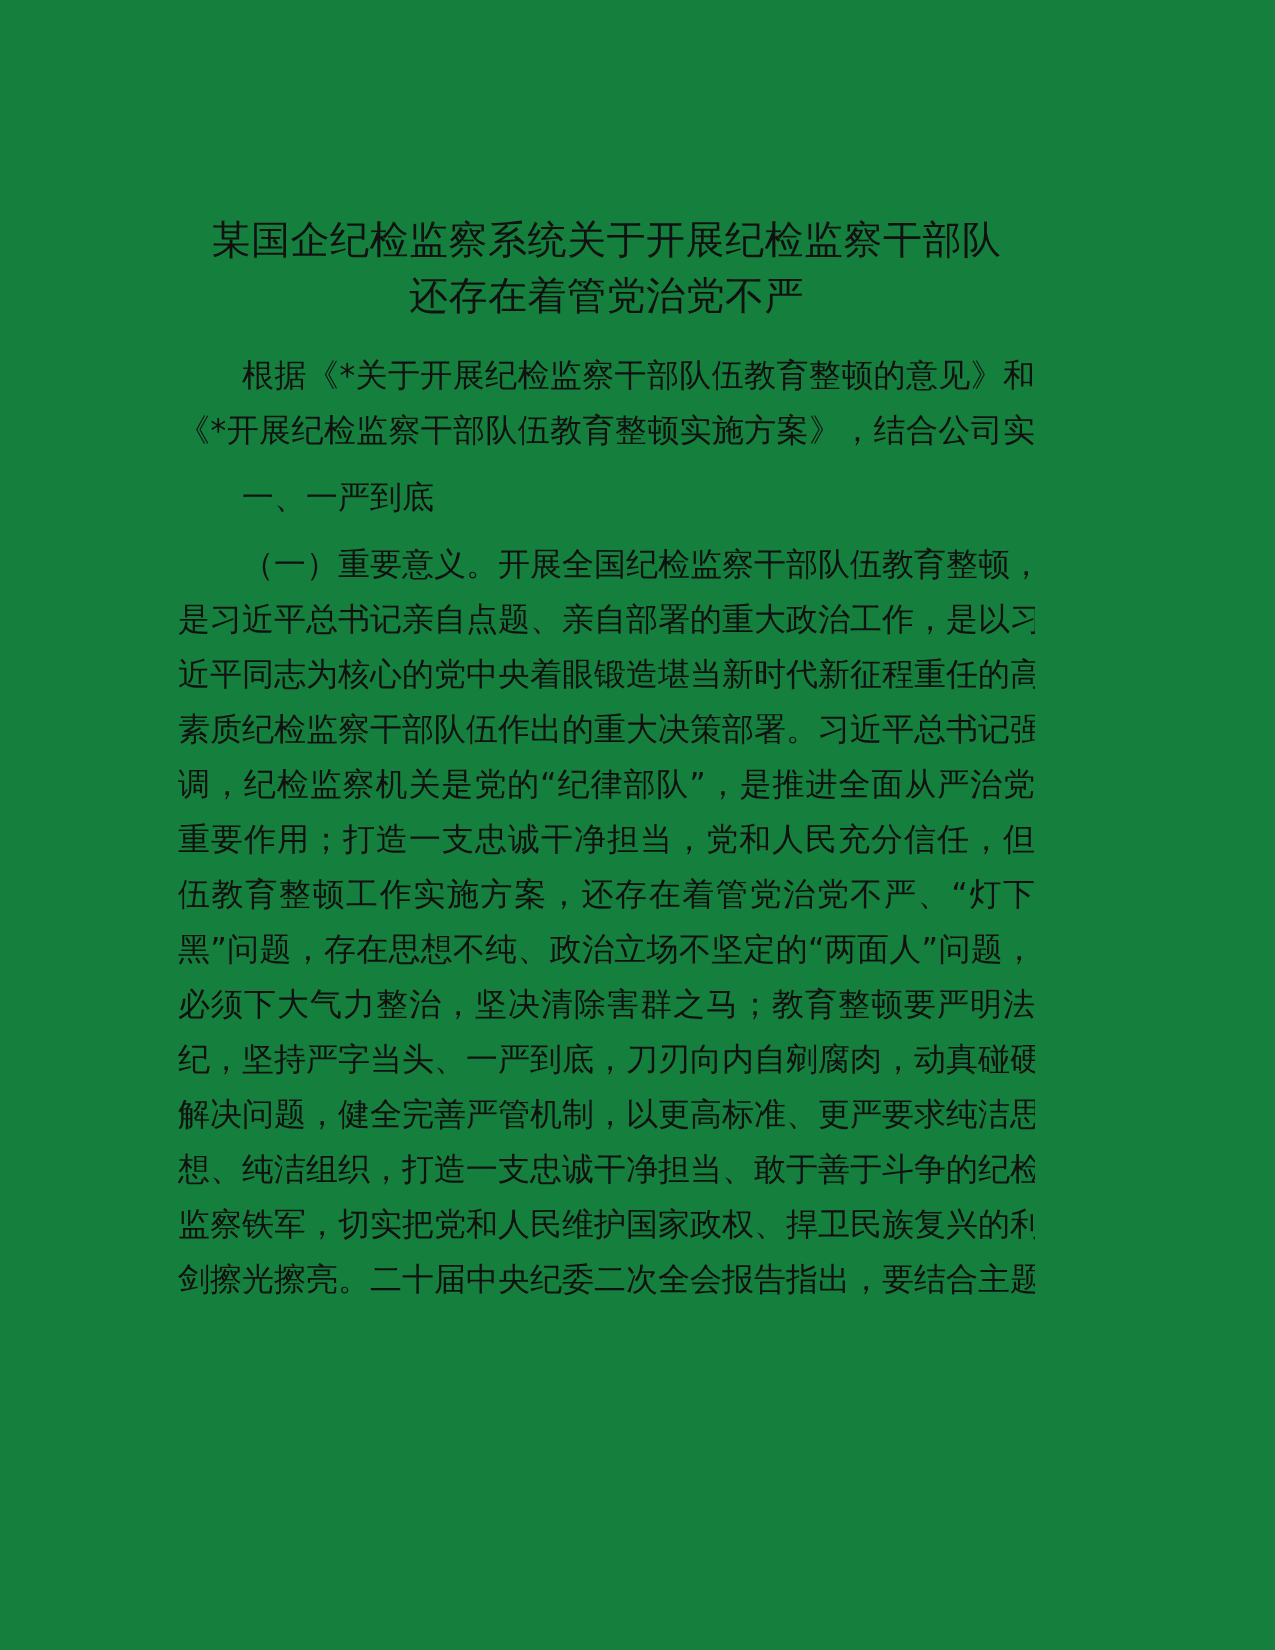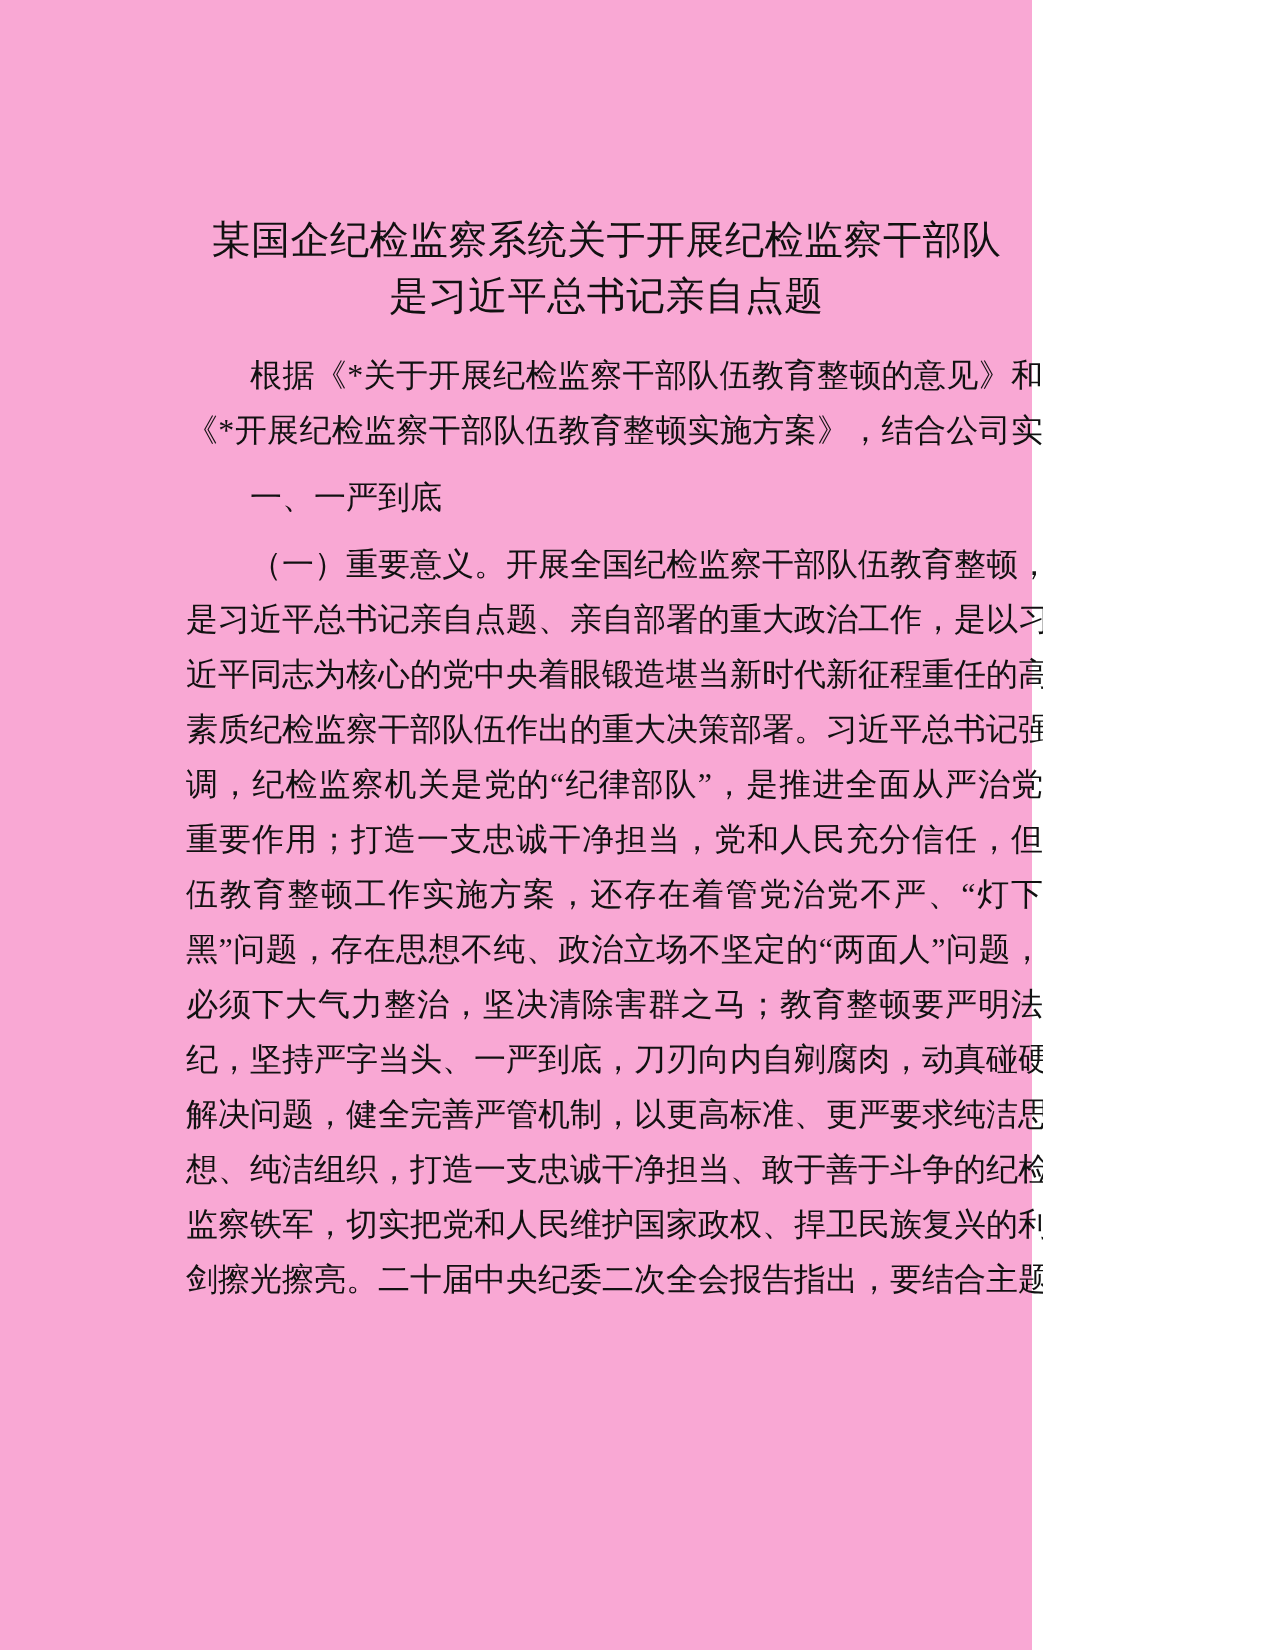--- a/index.html
+++ b/index.html
@@ -12,44 +12,43 @@
       height: 1650px;
       position: relative;
       overflow: hidden;
       font-family: "DejaVu Sans", "Liberation Sans", sans-serif;
       color: #111111;
     }
     .page {
       position: absolute;
       left: 0;
       top: 0;
-      width: 1032px;
+      width: 1275px;
       height: 1650px;
-      background: #f9a8d4;
-      font-family: Liberation Serif, serif;
+      background: #15803d;
     }
     .title {
       position: absolute;
       left: 178px;
       width: 857px;
       top: 212px;
       text-align: center;
       font-size: 39px;
       line-height: 56px;
       letter-spacing: 0.5px;
       margin: 0;
       font-weight: normal;
     }
     .title .tline {
       display: block;
       white-space: nowrap;
     }
     .body {
       position: absolute;
-      left: 186px;
+      left: 178px;
       width: 857px;
       top: 348px;
     }
     .line {
       display: block;
       height: 55px;
       line-height: 55px;
       font-size: 32px;
       white-space: nowrap;
       text-align: justify;
@@ -66,21 +65,21 @@
       height: 12px;
     }
   </style>
 </head>
 <body>
 
 <div class="page">
 
   <h1 class="title">
     <span class="tline">某国企纪检监察系统关于开展纪检监察干部队</span>
-    <span class="tline">是习近平总书记亲自点题</span>
+    <span class="tline">还存在着管党治党不严</span>
   </h1>
 
   <div class="body">
 
     <div>
       <span class="line indent">根据《*关于开展纪检监察干部队伍教育整顿的意见》和</span>
       <span class="line">《*开展纪检监察干部队伍教育整顿实施方案》，结合公司实</span>
     </div>
 
     <div class="para-gap"></div>

